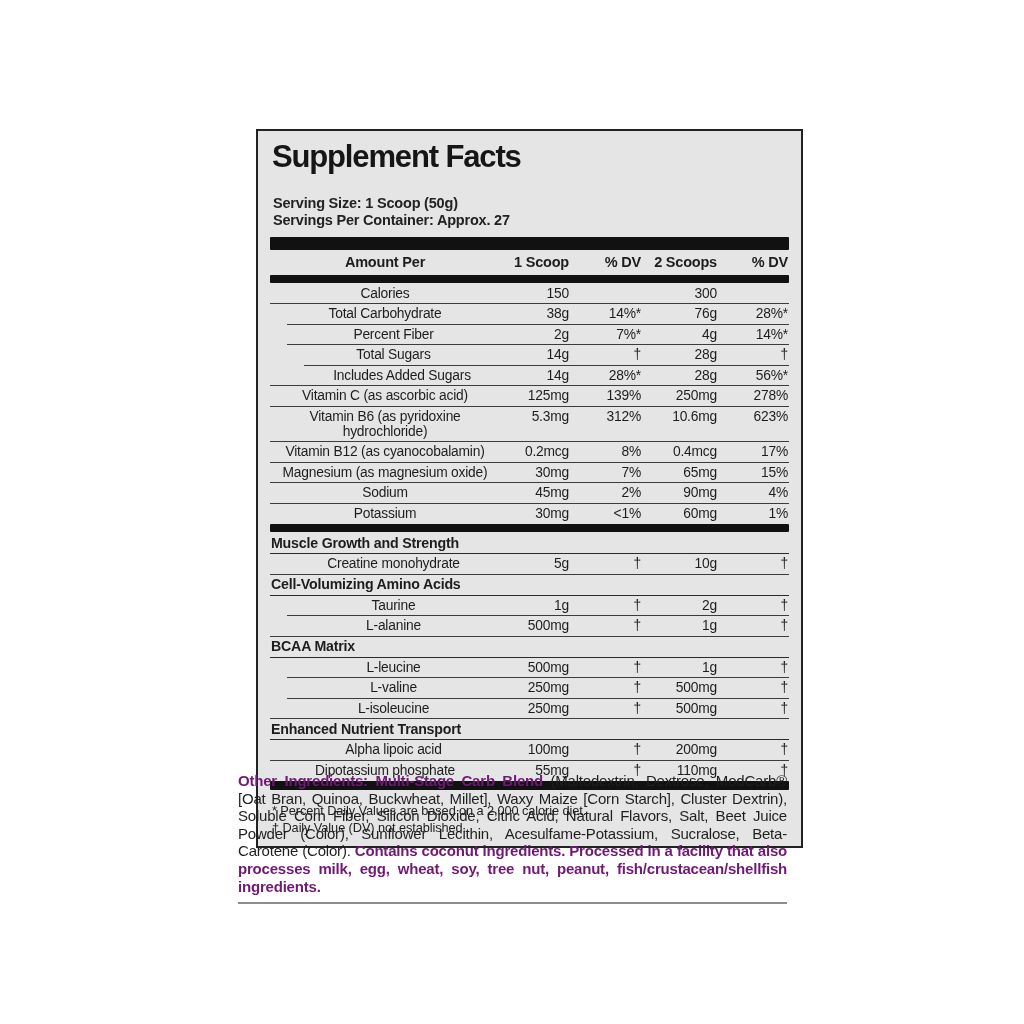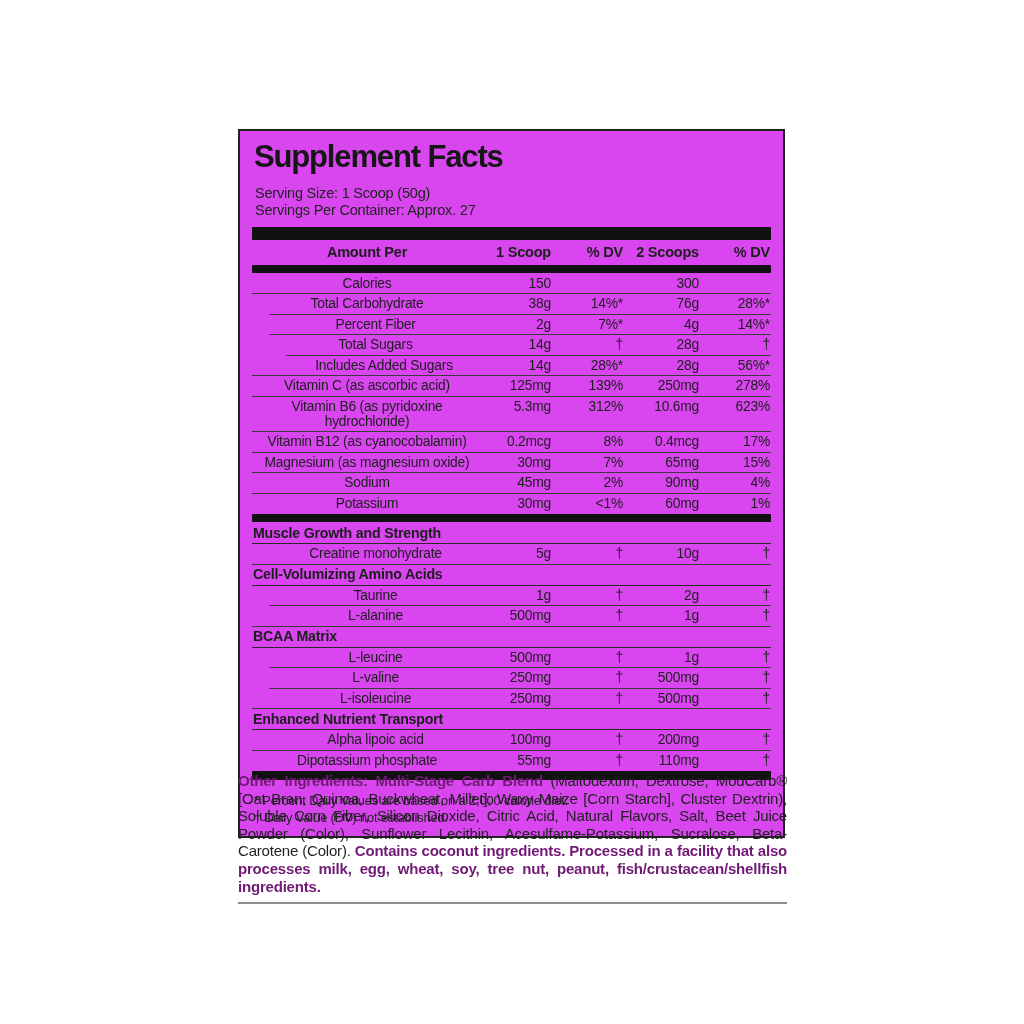--- a/index.html
+++ b/index.html
@@ -13,36 +13,36 @@
   body{
     width:1024px;height:1024px;position:relative;
     font-family:"Liberation Sans","DejaVu Sans",sans-serif;
     color:var(--text);
     -webkit-font-smoothing:antialiased;
   }
   .page{position:absolute;inset:0;background:var(--bg);}
 
   
   .facts-panel{
-    position:absolute;left:238px;top:129px;width:547px;
+    position:absolute;left:256px;top:129px;width:547px;
     border:2px solid #222;
-    background:#d946ef;
+    background:#e5e5e5;
     padding:9px 12px 6px 12px;
   }
   .facts-title{
     font-size:32px;font-weight:bold;letter-spacing:-1.2px;
     transform:scaleX(.97);transform-origin:left center;
     line-height:1.05;color:#161616;
     padding-left:2px;
   }
   .serving-line{
     font-size:14.5px;letter-spacing:-0.2px;line-height:17px;
     color:#222;padding-left:3px;
   }
-  .serving-block{margin-top:11px;margin-bottom:8px;}
+  .serving-block{margin-top:21px;margin-bottom:8px;font-weight:bold;}
 
   .thick-bar{height:13px;background:var(--bar);border-radius:1px;}
   .thick-bar.mid{height:8px;margin:1px 0;}
   .thick-bar.end{height:9px;margin-top:1px;}
 
   
   .hdr-row,.row{display:flex;align-items:baseline;}
   .cell{text-align:right;flex:0 0 auto;}
   .c1{width:70px;}
   .c2{width:72px;}

